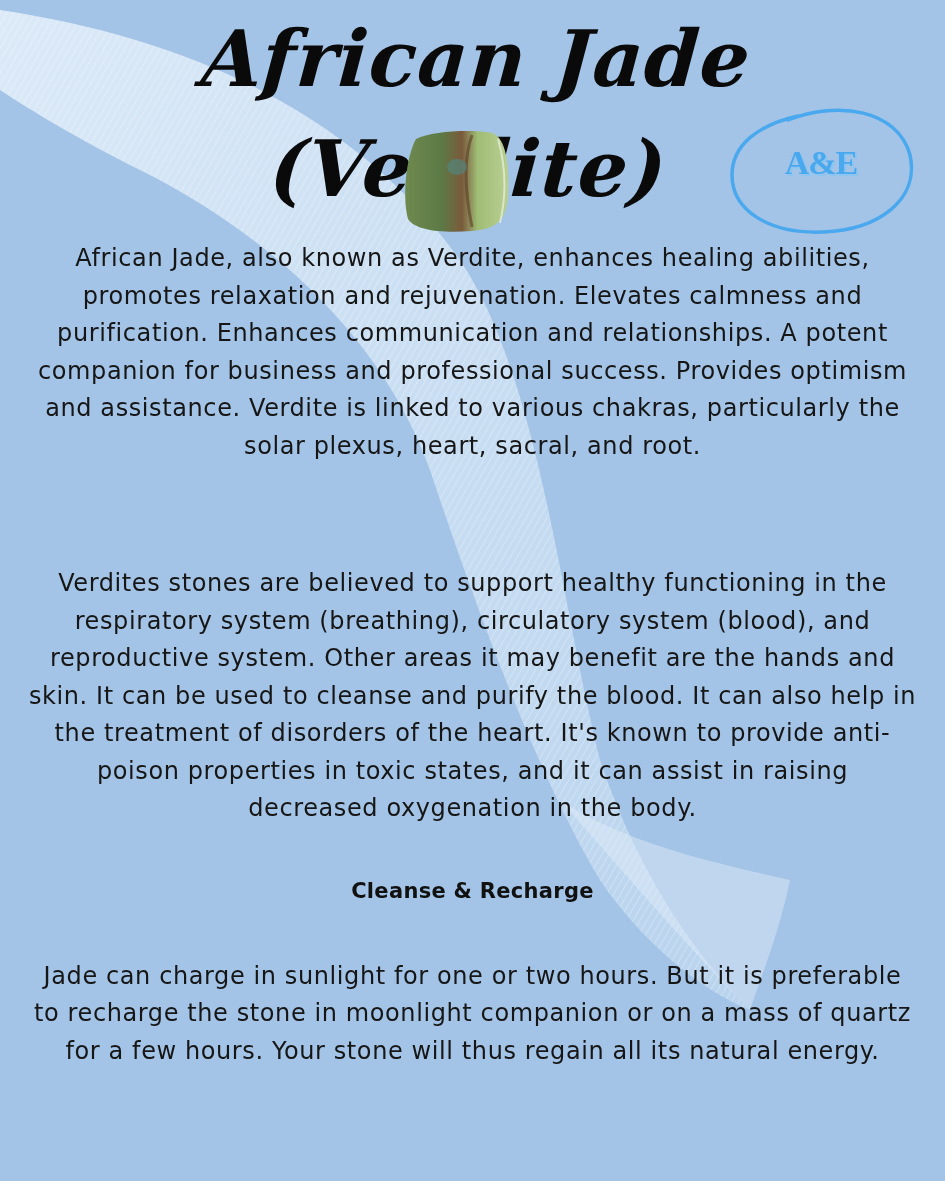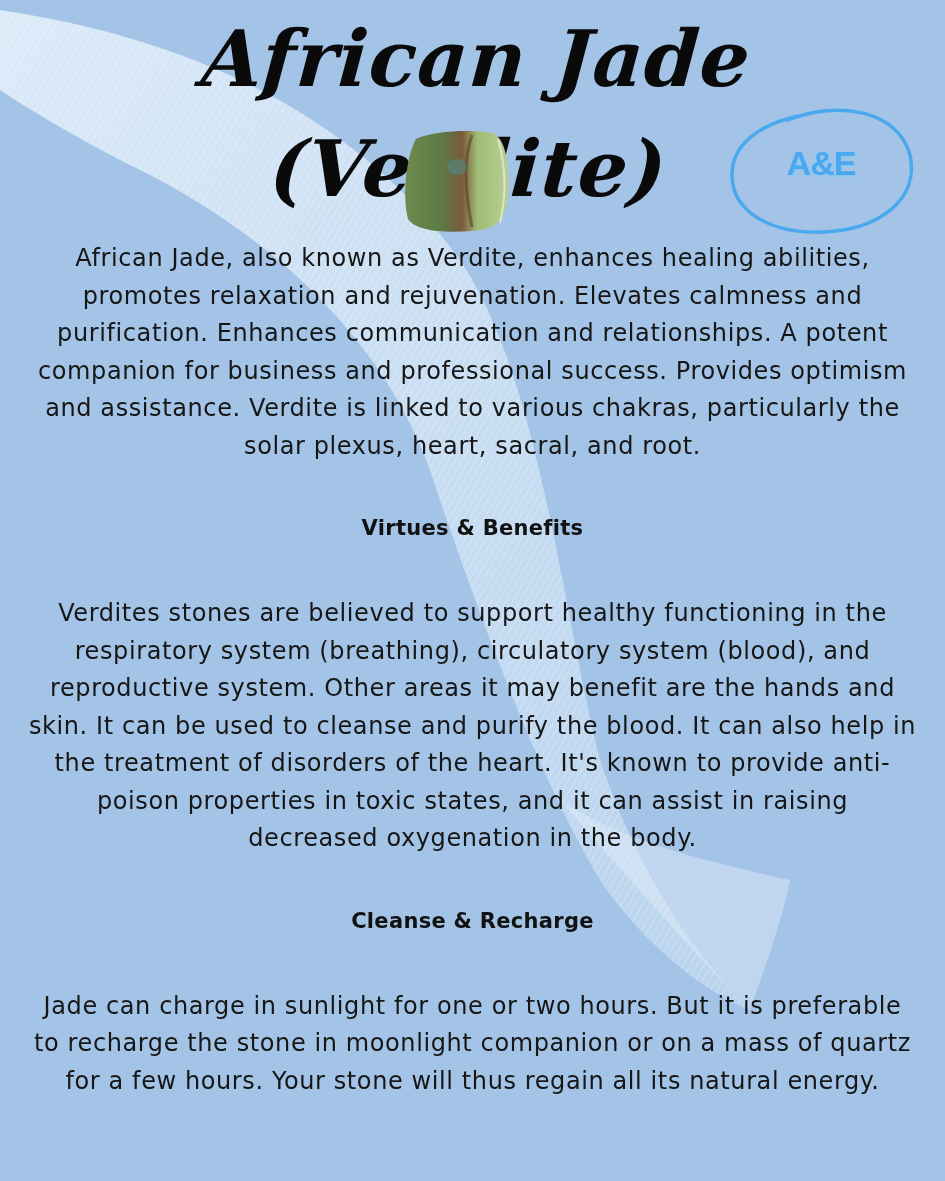--- a/index.html
+++ b/index.html
@@ -25,21 +25,21 @@
       transform: skewX(-4deg);
     }
     .stone {
       position: absolute; left: 402px; top: 127px; width: 110px; height: 108px;
     }
     .logo {
       position: absolute; left: 728px; top: 100px; width: 186px; height: 140px;
     }
     .logo-text {
       position: absolute; left: 0; top: 44px; width: 186px; text-align: center;
-      font-family: Liberation Sans, sans-serif; font-weight: bold;
+      font-family: Liberation Serif, serif; font-weight: bold;
       font-size: 34px; color: #4aa8ee;
       text-shadow: 2px 2px 0 #8cc6f0;
       letter-spacing: -1px;
     }
     .content {
       position: absolute; left: 20px; top: 232px; width: 905px;
       text-align: center;
     }
     p.body {
       margin: 8px;
@@ -94,20 +94,19 @@
 <div class="logo">
   <svg width="186" height="140" viewBox="0 0 186 140" xmlns="http://www.w3.org/2000/svg">
     <path d="M60,20 C110,0 170,10 182,55 C192,100 150,130 95,132 C40,134 4,110 4,75 C4,45 30,25 70,16" fill="none" stroke="#4aa8ee" stroke-width="3.5" stroke-linecap="round"></path>
   </svg>
   <div class="logo-text">A&amp;E</div>
 </div>
 
 <div class="content">
   <p class="body">African Jade, also known as Verdite, enhances healing abilities, promotes relaxation and rejuvenation. Elevates calmness and purification. Enhances communication and relationships. A potent companion for business and professional success. Provides optimism and assistance. Verdite is linked to various chakras, particularly the solar plexus, heart, sacral, and root.</p>
   <div class="gap-a"></div>
-  <h2 class="section">Virtues &amp; Benefits</h2>
   <div class="gap-b"></div>
   <p class="body">Verdites stones are believed to support healthy functioning in the respiratory system (breathing), circulatory system (blood), and reproductive system. Other areas it may benefit are the hands and skin. It can be used to cleanse and purify the blood. It can also help in the treatment of disorders of the heart. It's known to provide anti-poison properties in toxic states, and it can assist in raising decreased oxygenation in the body.</p>
   <div class="gap-a"></div>
   <h2 class="section">Cleanse &amp; Recharge</h2>
   <div class="gap-b"></div>
   <p class="body">Jade can charge in sunlight for one or two hours. But it is preferable to recharge the stone in moonlight companion or on a mass of quartz for a few hours. Your stone will thus regain all its natural energy.</p>
 </div>
 
 </body></html>

